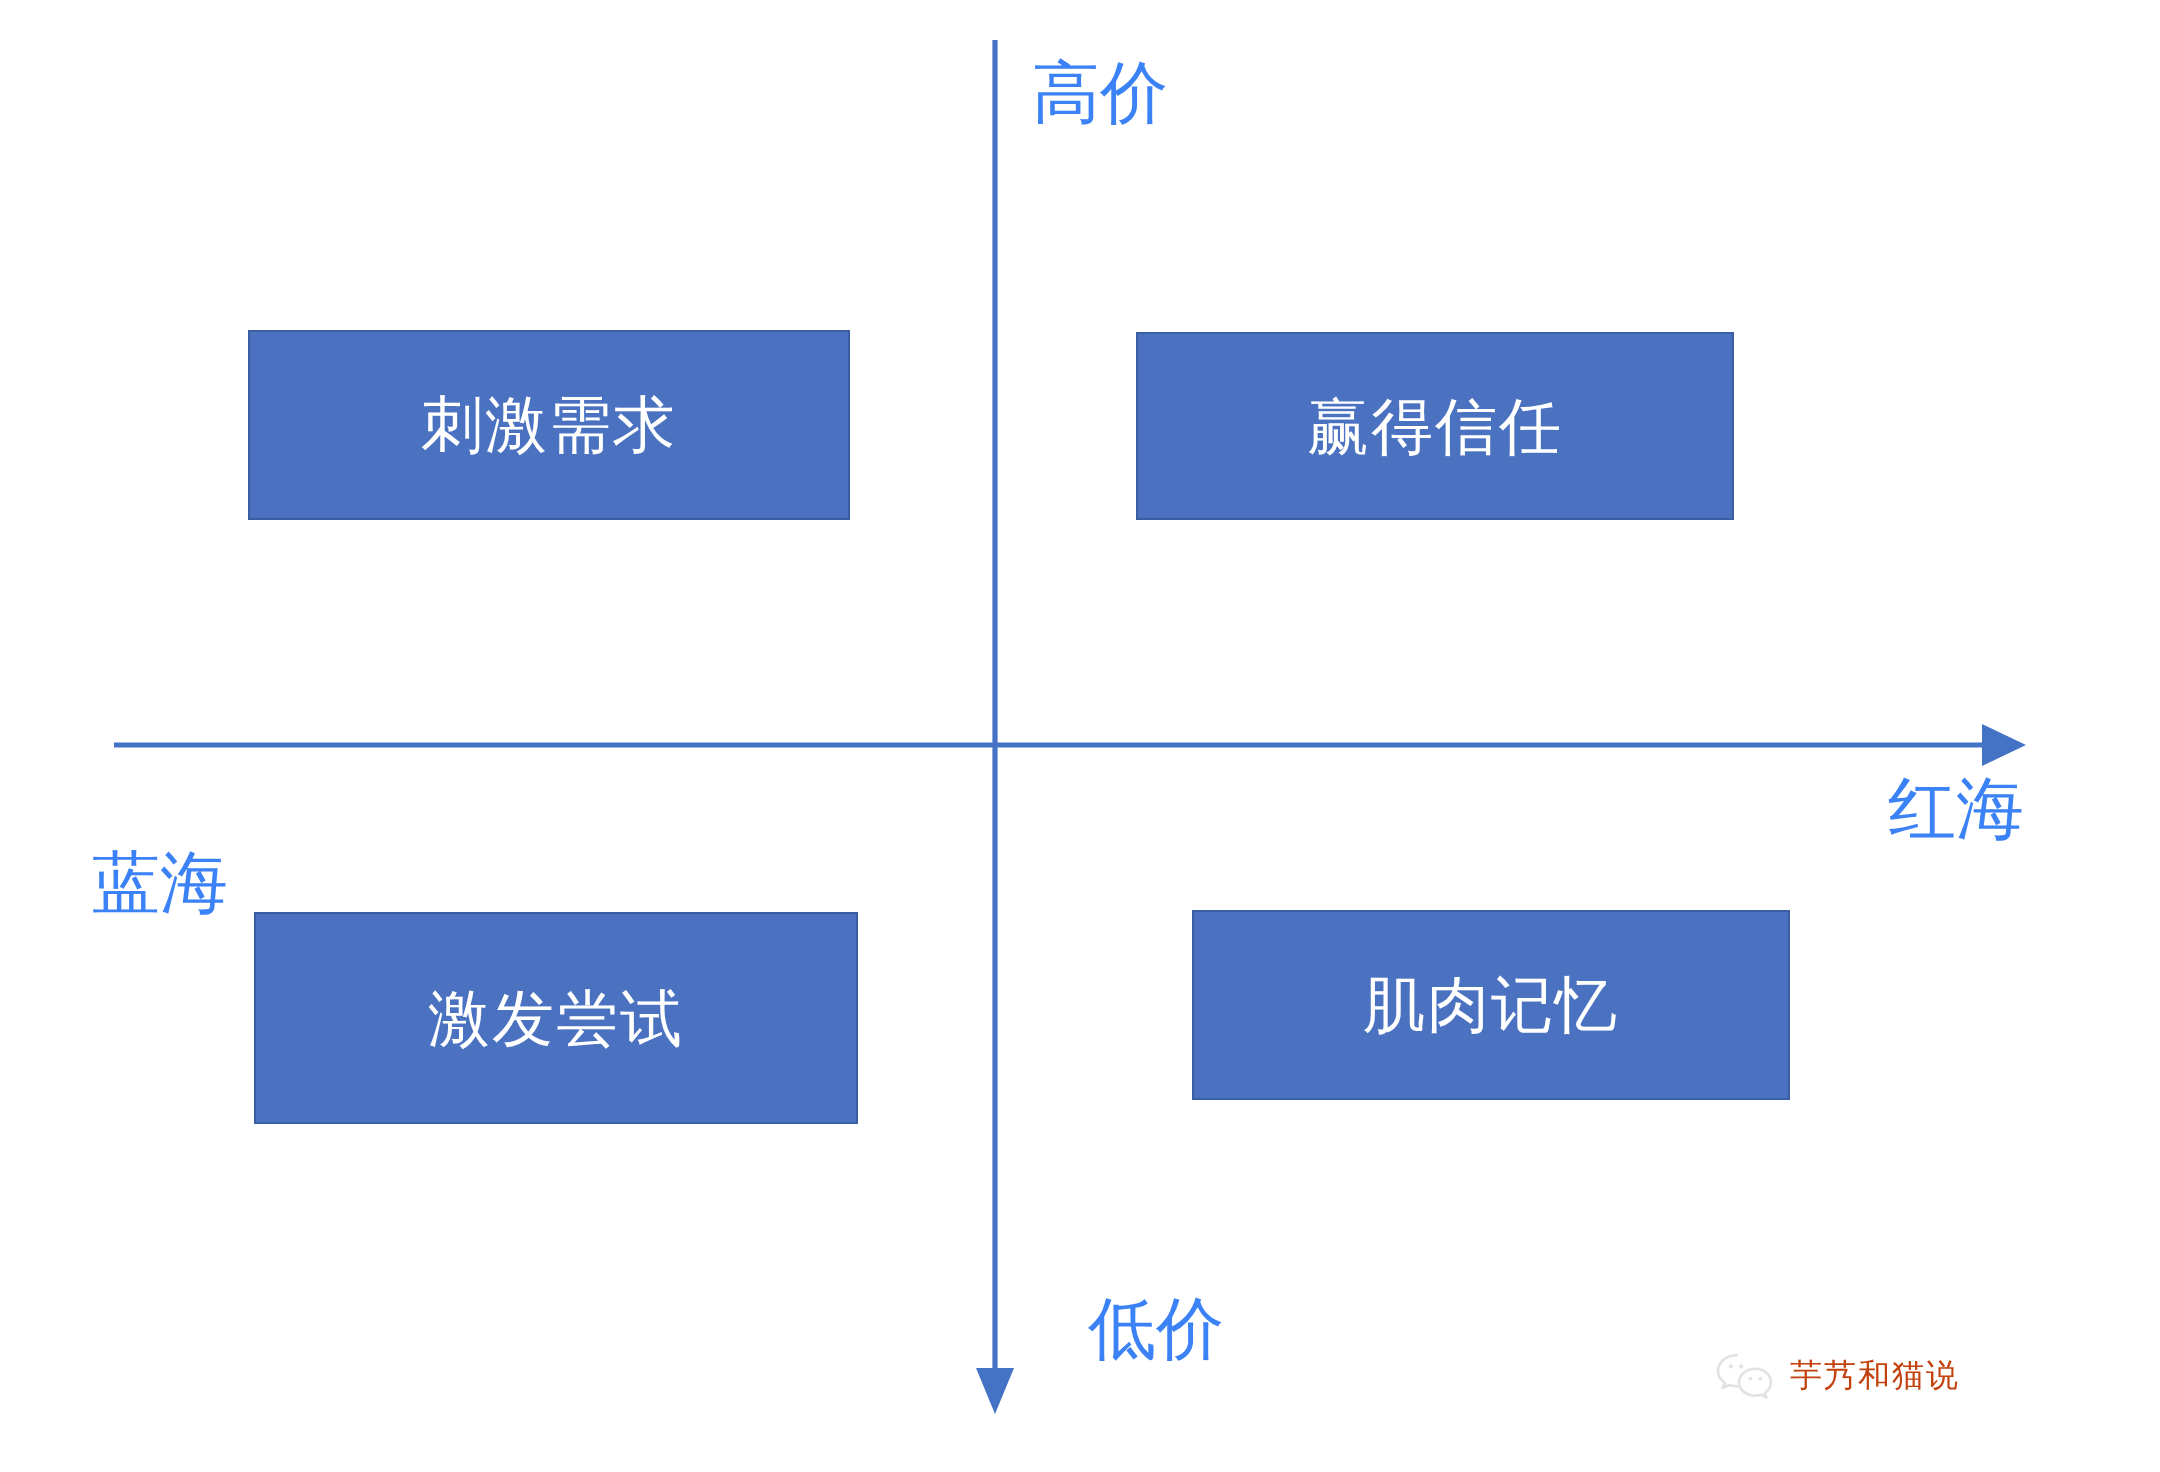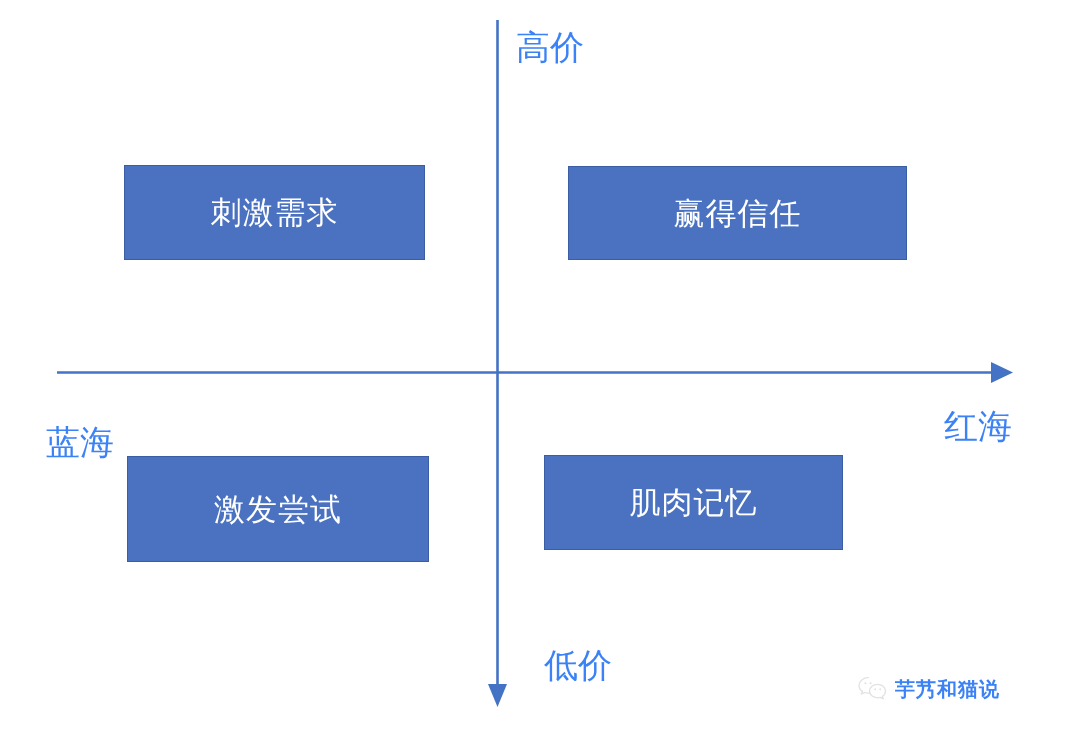--- a/index.html
+++ b/index.html
@@ -43,55 +43,54 @@
   .qbox .qlabel {
     color: #ffffff;
     font-size: 31px;
     font-weight: 400;
     letter-spacing: 1px;
     line-height: 1;
     white-space: nowrap;
   }
 
   #box-top-left     { left: 124px; top: 165px; width: 301px; height: 95px; }
-  #box-top-right    { left: 568px; top: 166px; width: 339px; height: 94px; font-family: Liberation Serif, serif; }
+  #box-top-right    { left: 568px; top: 166px; width: 299px; height: 94px; font-family: Liberation Serif, serif; }
   #box-bottom-left  { left: 127px; top: 456px; width: 302px; height: 106px; }
-  #box-bottom-right { left: 544px; top: 455px; width: 299px; height: 95px; }
+  #box-bottom-right { left: 596px; top: 455px; width: 299px; height: 95px; }
 
   
   .axis-label {
     position: absolute;
     color: #3b82f6;
     font-size: 34px;
     font-weight: 400;
     line-height: 1;
     white-space: nowrap;
   }
   #label-high  { left: 516px; top: 30px; }
   #label-low   { left: 544px; top: 648px; }
   #label-left  { left: 46px;  top: 408px; margin-top: 17px; }
-  #label-right { left: 944px; top: 409px; }
+  #label-right { left: 944px; top: 388px; }
 
   
   #watermark {
     position: absolute;
     left: 858px;
     top: 676px;
     display: flex;
     align-items: center;
     gap: 7px;
     opacity: 1;
   }
   #watermark .wm-text {
-    color: #3b82f6;
-    font-size: 20px;
+    color: #c2410c;
+    font-size: 16px;
     line-height: 1;
     white-space: nowrap;
     letter-spacing: 1px;
-    font-weight: bold;
   }
   #watermark .wm-icon {
     width: 30px;
     height: 26px;
     display: block;
   }
 </style>
 </head>
 <body>
 

